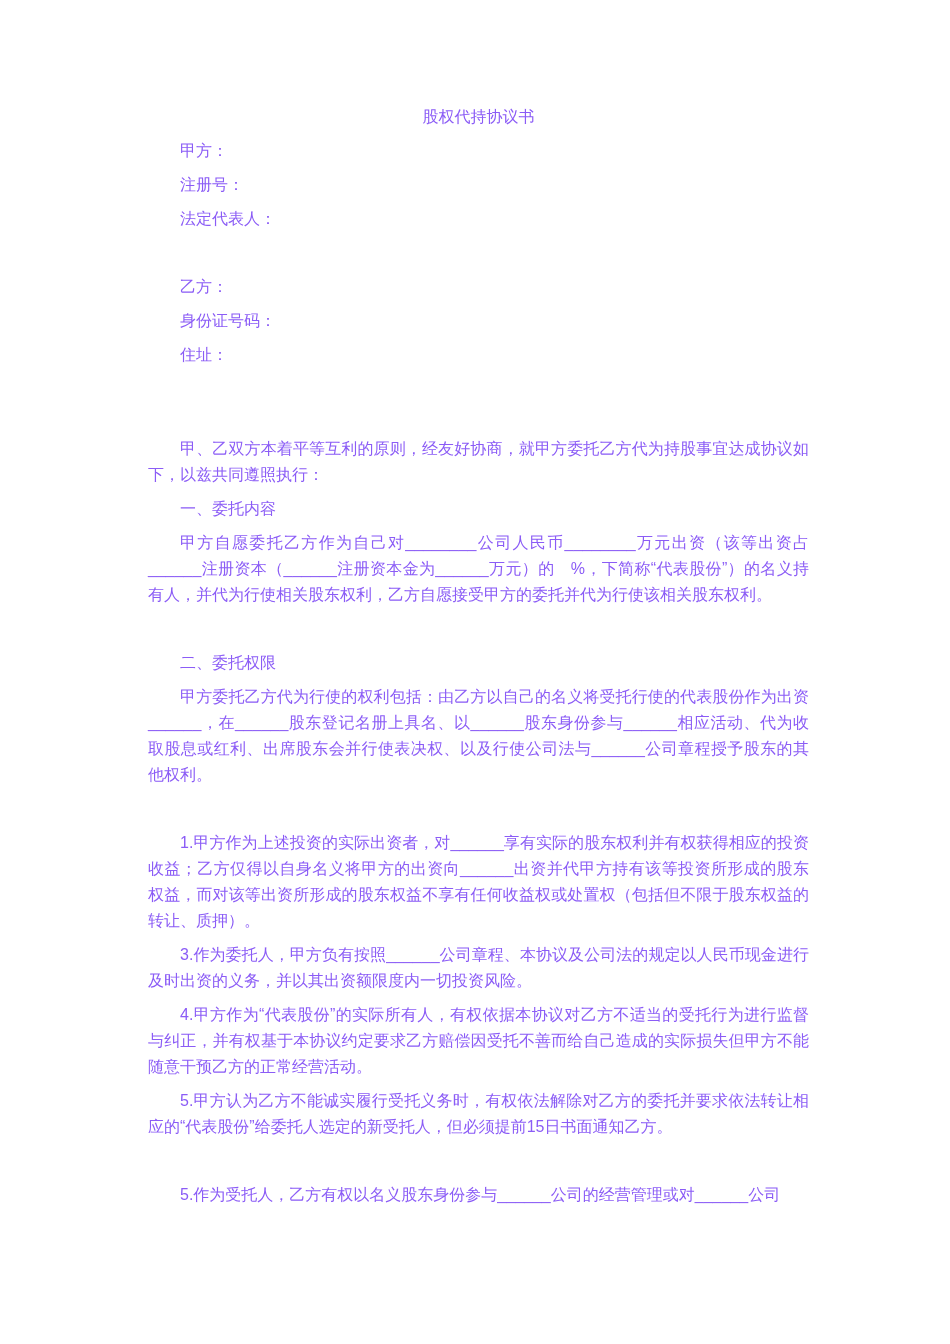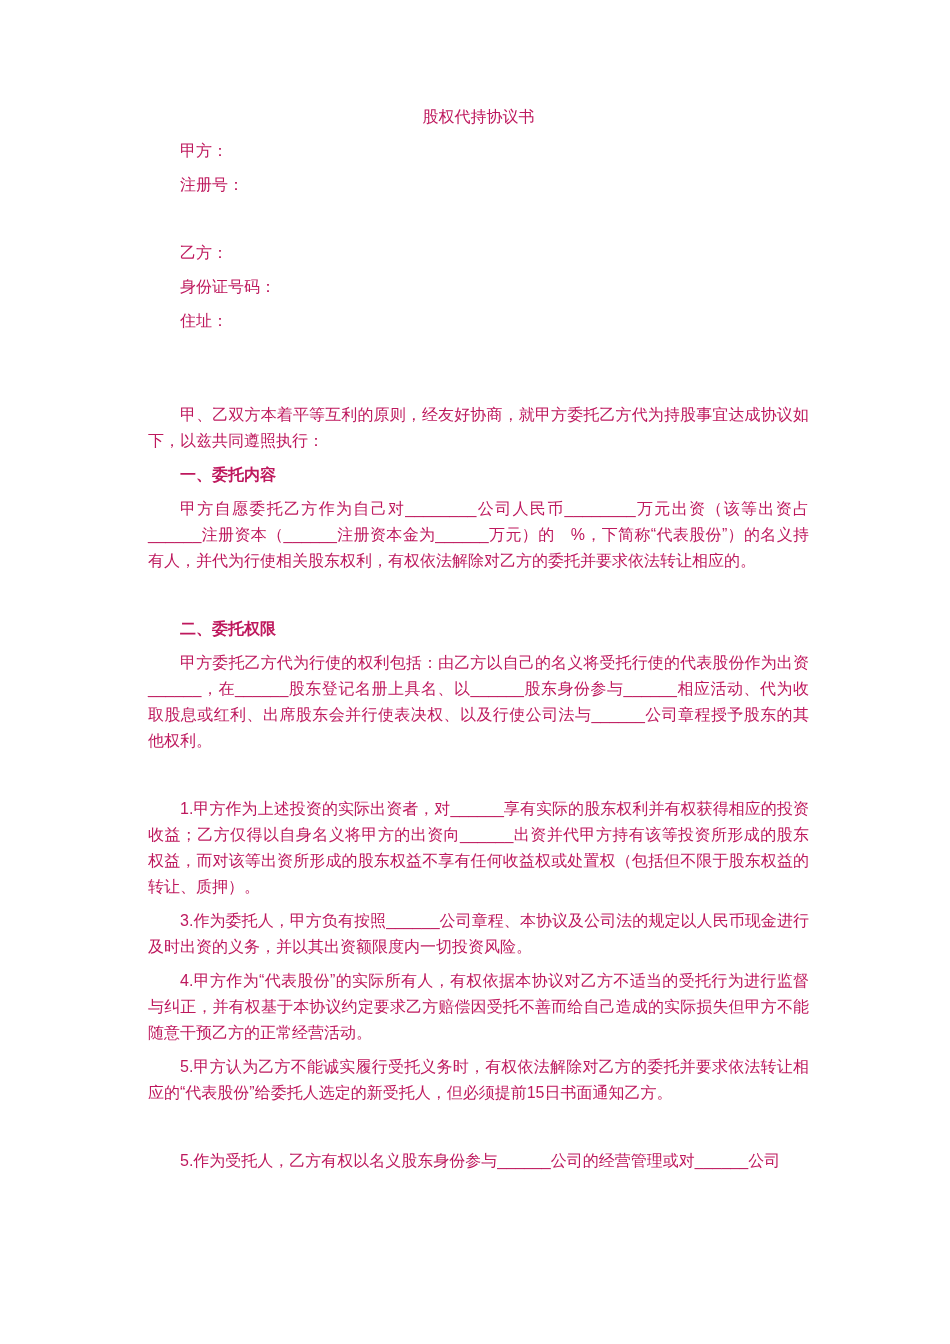--- a/index.html
+++ b/index.html
@@ -9,68 +9,69 @@
   }
   body {
     width: 950px;
   }
   .page {
     width: 923px;
     min-height: 1344px;
     box-sizing: border-box;
     background: #ffffff;
     padding: 104px 106px 60px 140px;
-    color: #be185d;
+    color: #8b5cf6;
     font-family: "Liberation Sans", "DejaVu Sans", sans-serif;
     font-size: 16px;
     line-height: 26px;
   }
   .doc-title {
     text-align: center;
     font-weight: 400;
     font-size: 16px;
     margin: 0 0 8px 0;
   }
   .line, .para, .heading {
     margin: 8px;
     text-indent: 2em;
     text-align: justify;
   }
   .heading {
-    font-weight: 700;
+    font-weight: 400;
   }
   .blank-line {
     height: 26px;
   }
   .blank-line.double {
     height: 52px;
   }
 </style>
 </head>
 <body>
 
 <div class="page">
 
   <div class="doc-title">股权代持协议书</div>
 
   <p class="line">甲方：</p>
   <p class="line">注册号：</p>
+  <p class="line">法定代表人：</p>
 
   <div class="blank-line"></div>
 
   <p class="line">乙方：</p>
   <p class="line">身份证号码：</p>
   <p class="line">住址：</p>
 
   <div class="blank-line double"></div>
 
   <p class="para">甲、乙双方本着平等互利的原则，经友好协商，就甲方委托乙方代为持股事宜达成协议如下，以兹共同遵照执行：</p>
 
   <p class="heading">一、委托内容</p>
-  <p class="para">甲方自愿委托乙方作为自己对________公司人民币________万元出资（该等出资占______注册资本（______注册资本金为______万元）的　%，下简称“代表股份”）的名义持有人，并代为行使相关股东权利，有权依法解除对乙方的委托并要求依法转让相应的。</p>
+  <p class="para">甲方自愿委托乙方作为自己对________公司人民币________万元出资（该等出资占______注册资本（______注册资本金为______万元）的　%，下简称“代表股份”）的名义持有人，并代为行使相关股东权利，乙方自愿接受甲方的委托并代为行使该相关股东权利。</p>
 
   <div class="blank-line"></div>
 
   <p class="heading">二、委托权限</p>
   <p class="para">甲方委托乙方代为行使的权利包括：由乙方以自己的名义将受托行使的代表股份作为出资______，在______股东登记名册上具名、以______股东身份参与______相应活动、代为收取股息或红利、出席股东会并行使表决权、以及行使公司法与______公司章程授予股东的其他权利。</p>
 
   <div class="blank-line"></div>
 
   <p class="para">1.甲方作为上述投资的实际出资者，对______享有实际的股东权利并有权获得相应的投资收益；乙方仅得以自身名义将甲方的出资向______出资并代甲方持有该等投资所形成的股东权益，而对该等出资所形成的股东权益不享有任何收益权或处置权（包括但不限于股东权益的转让、质押）。</p>
   <p class="para">3.作为委托人，甲方负有按照______公司章程、本协议及公司法的规定以人民币现金进行及时出资的义务，并以其出资额限度内一切投资风险。</p>

